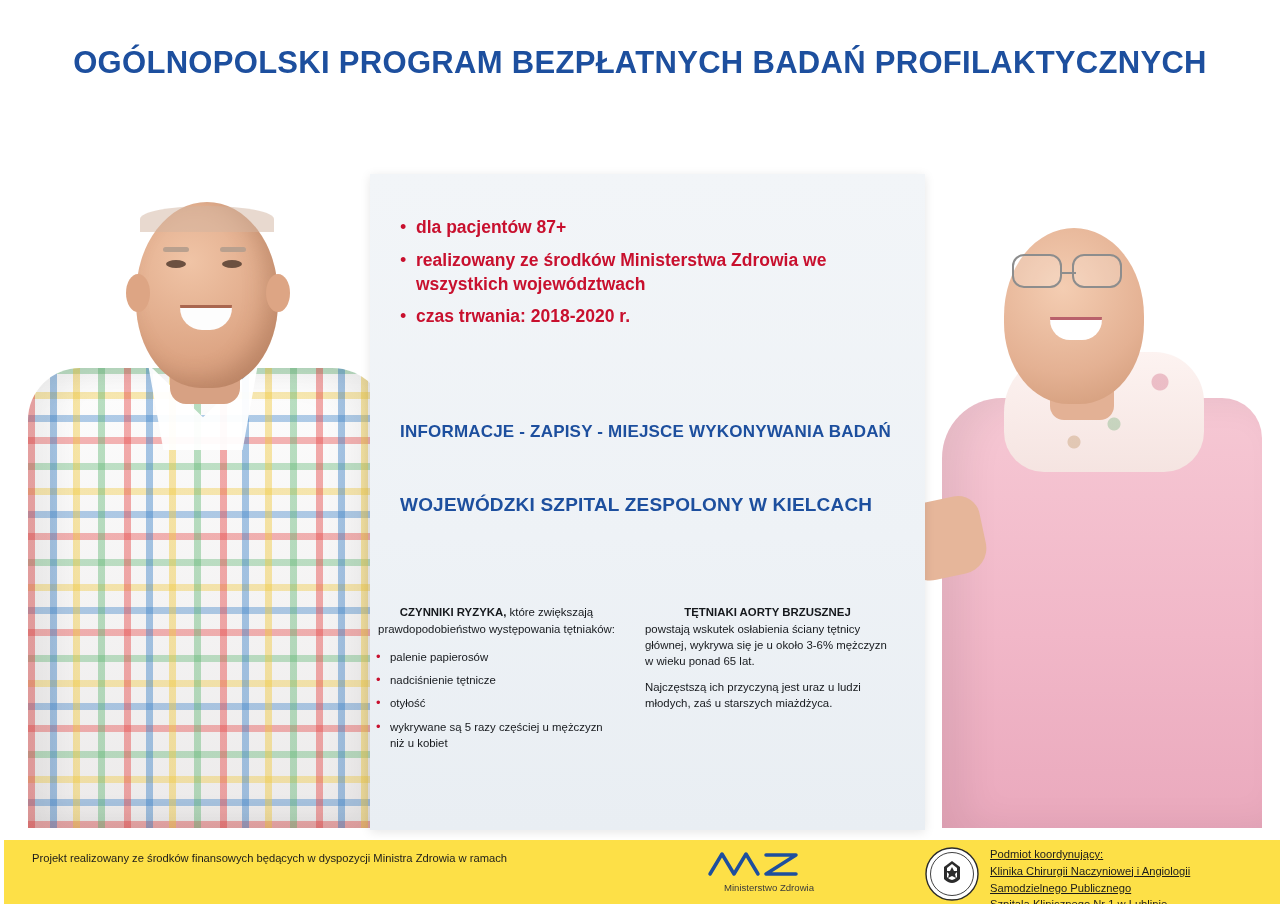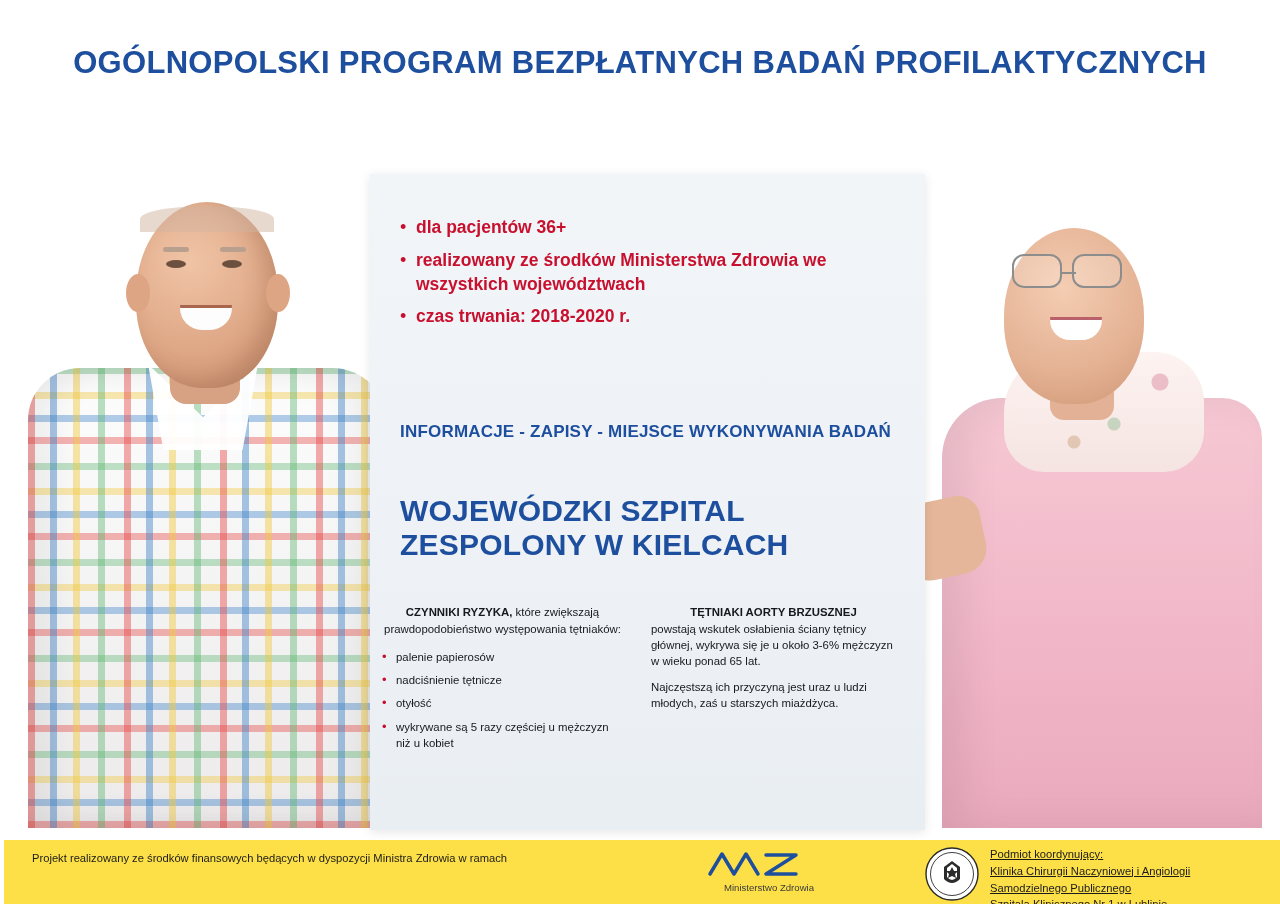--- a/index.html
+++ b/index.html
@@ -299,29 +299,29 @@
     top: 248px;
     font-size: 17px;
     font-weight: bold;
     color: #1d4f9e;
     letter-spacing: 0.2px;
   }
   .hospital-line {
     position: absolute;
     left: 30px;
     top: 320px;
-    font-size: 30px;
+    font-size: 19px;
     font-weight: bold;
     color: #1d4f9e;
     letter-spacing: 0.2px;
   }
 
   .columns {
     position: absolute;
-    left: 10px;
+    left: 4px;
     top: 430px;
     width: 516px;
     display: flex;
     gap: 26px;
   }
   .col {
     width: 246px;
     font-size: 11.4px;
     line-height: 1.42;
     color: #15181c;
@@ -445,21 +445,21 @@
     <div class="woman-glass-bridge"></div>
     <div class="woman-mouth"></div>
     <div class="woman-hand"></div>
   </div>
 
   <div class="board">
 
     <div class="bullets">
       <div class="bullet-row">
         <span class="bullet-dot">•</span>
-        <span class="bullet-text">dla pacjentów 36+</span>
+        <span class="bullet-text">dla pacjentów 87+</span>
       </div>
       <div class="bullet-row">
         <span class="bullet-dot">•</span>
         <span class="bullet-text">realizowany ze środków Ministerstwa Zdrowia we wszystkich województwach</span>
       </div>
       <div class="bullet-row">
         <span class="bullet-dot">•</span>
         <span class="bullet-text">czas trwania: 2018-2020 r.</span>
       </div>
     </div>

